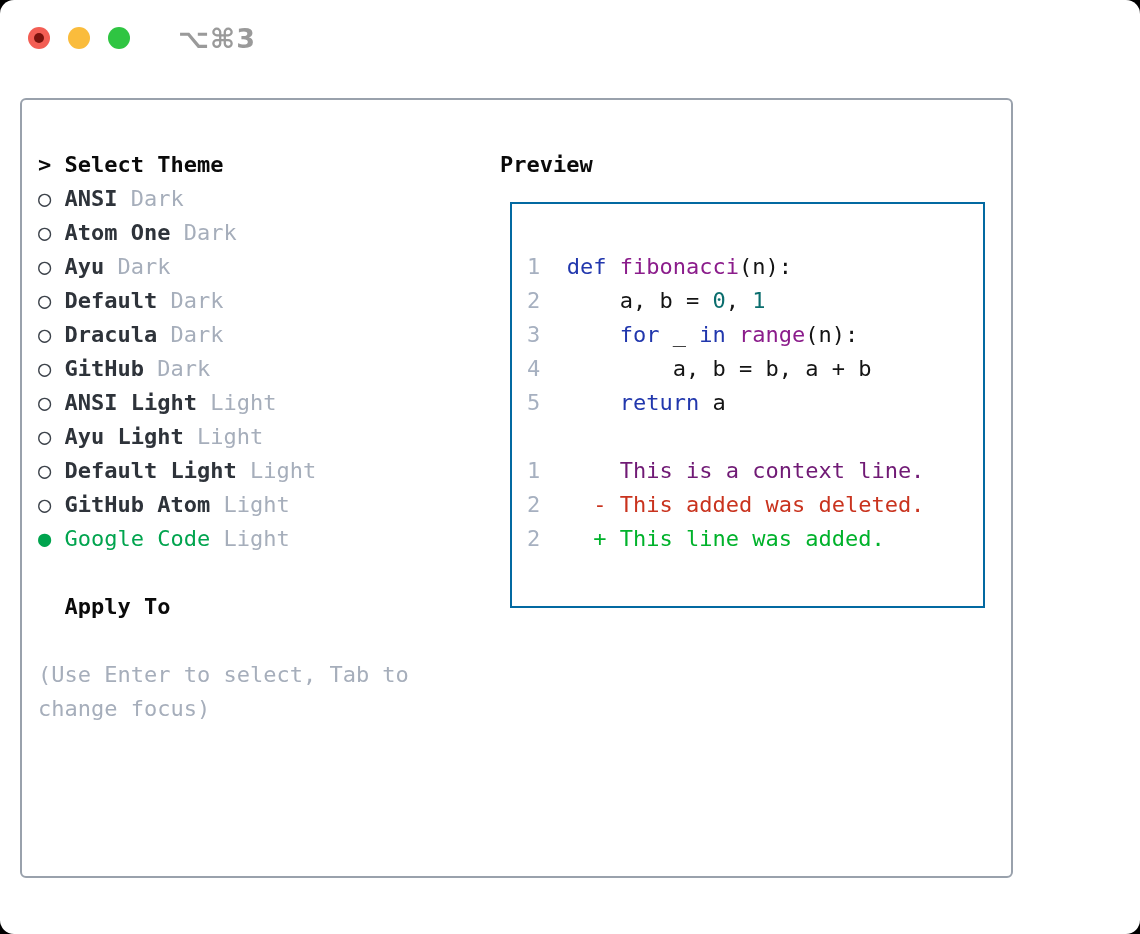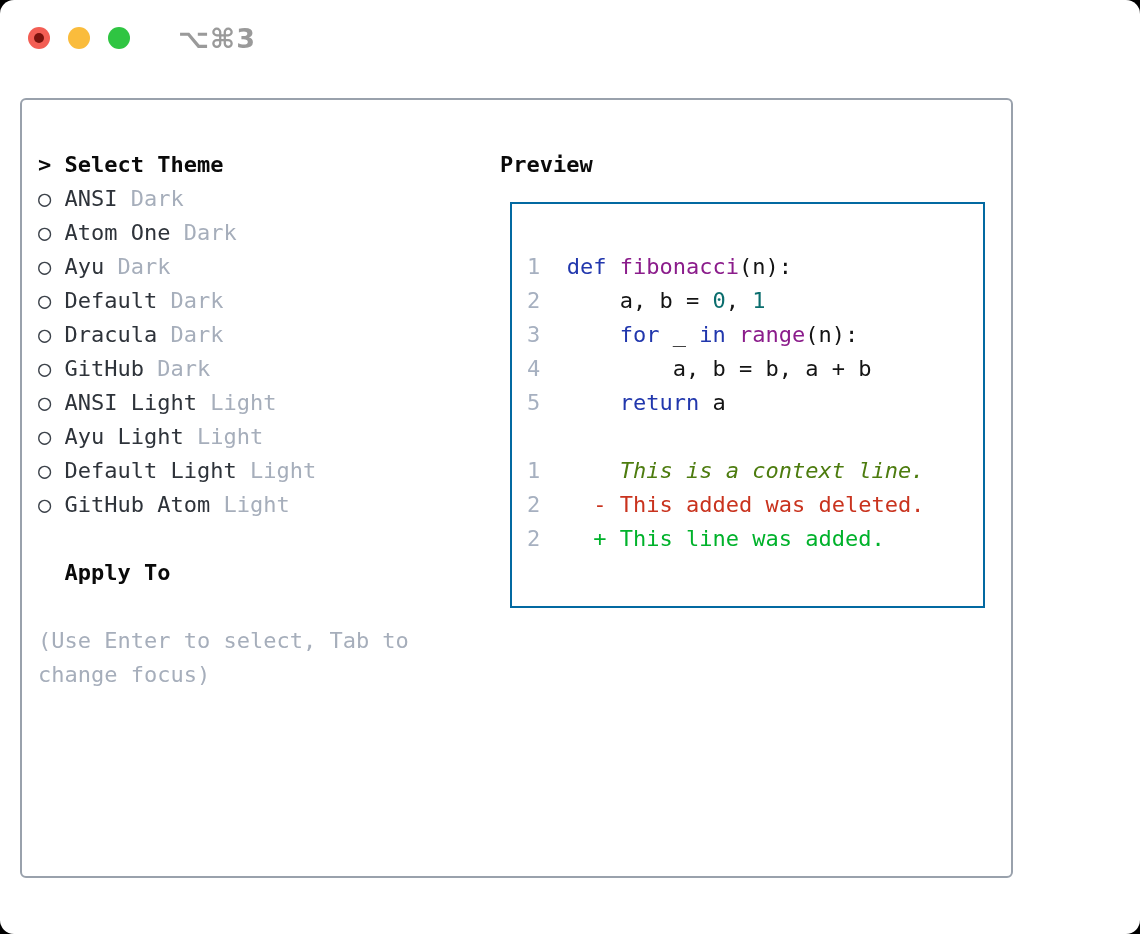--- a/index.html
+++ b/index.html
@@ -21,34 +21,34 @@
   
   .panel { position:absolute; left:20px; top:98px; width:993px; height:780px;
            border:2px solid #99a1ac; border-radius:6px; background:#fff; }
   .row  { white-space:pre; font-size:22px; line-height:34px; height:34px; color:#2e333a; }
   .blank-row { height:34px; }
   .hdr   { font-weight:bold; color:#0a0a0a; }
   .caret { font-weight:bold; color:#0a0a0a; }
   .suffix { color:#a6aebb; }
   .radio-un  { color:#3d434b; }
   .radio-sel { color:#00a44e; }
-  .item-name { color:#2e333a; }
+  .item-name { color:#2e333a;font-weight:bold; }
   .item-sel  { color:#00a44e; }
   .left-col { position:absolute; left:16px; top:48px; }
   .help { margin-top:0; width:430px; font-size:22px; line-height:34px; color:#a6aebb; white-space:normal; }
   
   .preview-col { position:absolute; left:478px; top:48px; }
   .preview-box { margin-left:10px; margin-top:20px; width:475px; height:406px;
                  border:2px solid #0369a1; background:#fff; padding:46px 0 0 15px; overflow:hidden; }
   .ln  { color:#a6b0c0; }
   .kw  { color:#2137ad; }
   .fn  { color:#8b1c8b; }
   .lit { color:#0b6e6e; }
   .pln { color:#141414; }
-  .ctx { color:#4d7c0f;font-style:italic; }
+  .ctx { color:#701a75; }
   .del { color:#c9331e; }
   .add { color:#00b22b; }
 </style>
 </head>
 <body>
 
 <div class="window">
 
   <div class="titlebar">
     <span class="dot red">
@@ -67,20 +67,21 @@
           <div class="row"><span class="radio-un">○ </span><span class="item-name">ANSI </span><span class="suffix">Dark</span></div>
           <div class="row"><span class="radio-un">○ </span><span class="item-name">Atom One </span><span class="suffix">Dark</span></div>
           <div class="row"><span class="radio-un">○ </span><span class="item-name">Ayu </span><span class="suffix">Dark</span></div>
           <div class="row"><span class="radio-un">○ </span><span class="item-name">Default </span><span class="suffix">Dark</span></div>
           <div class="row"><span class="radio-un">○ </span><span class="item-name">Dracula </span><span class="suffix">Dark</span></div>
           <div class="row"><span class="radio-un">○ </span><span class="item-name">GitHub </span><span class="suffix">Dark</span></div>
           <div class="row"><span class="radio-un">○ </span><span class="item-name">ANSI Light </span><span class="suffix">Light</span></div>
           <div class="row"><span class="radio-un">○ </span><span class="item-name">Ayu Light </span><span class="suffix">Light</span></div>
           <div class="row"><span class="radio-un">○ </span><span class="item-name">Default Light </span><span class="suffix">Light</span></div>
           <div class="row"><span class="radio-un">○ </span><span class="item-name">GitHub Atom </span><span class="suffix">Light</span></div>
+          <div class="row"><span class="radio-sel">● </span><span class="item-sel">Google Code </span><span class="suffix">Light</span></div>
         </div>
       <div class="blank-row"></div>
       <div class="row"><span>  </span><span class="hdr">Apply To</span></div>
       <div class="blank-row"></div>
       <div class="help">(Use Enter to select, Tab to change focus)</div>
     </div>
 
     <div class="preview-col">
       <div class="row"><span class="hdr">Preview</span></div>
       <div class="preview-box">

